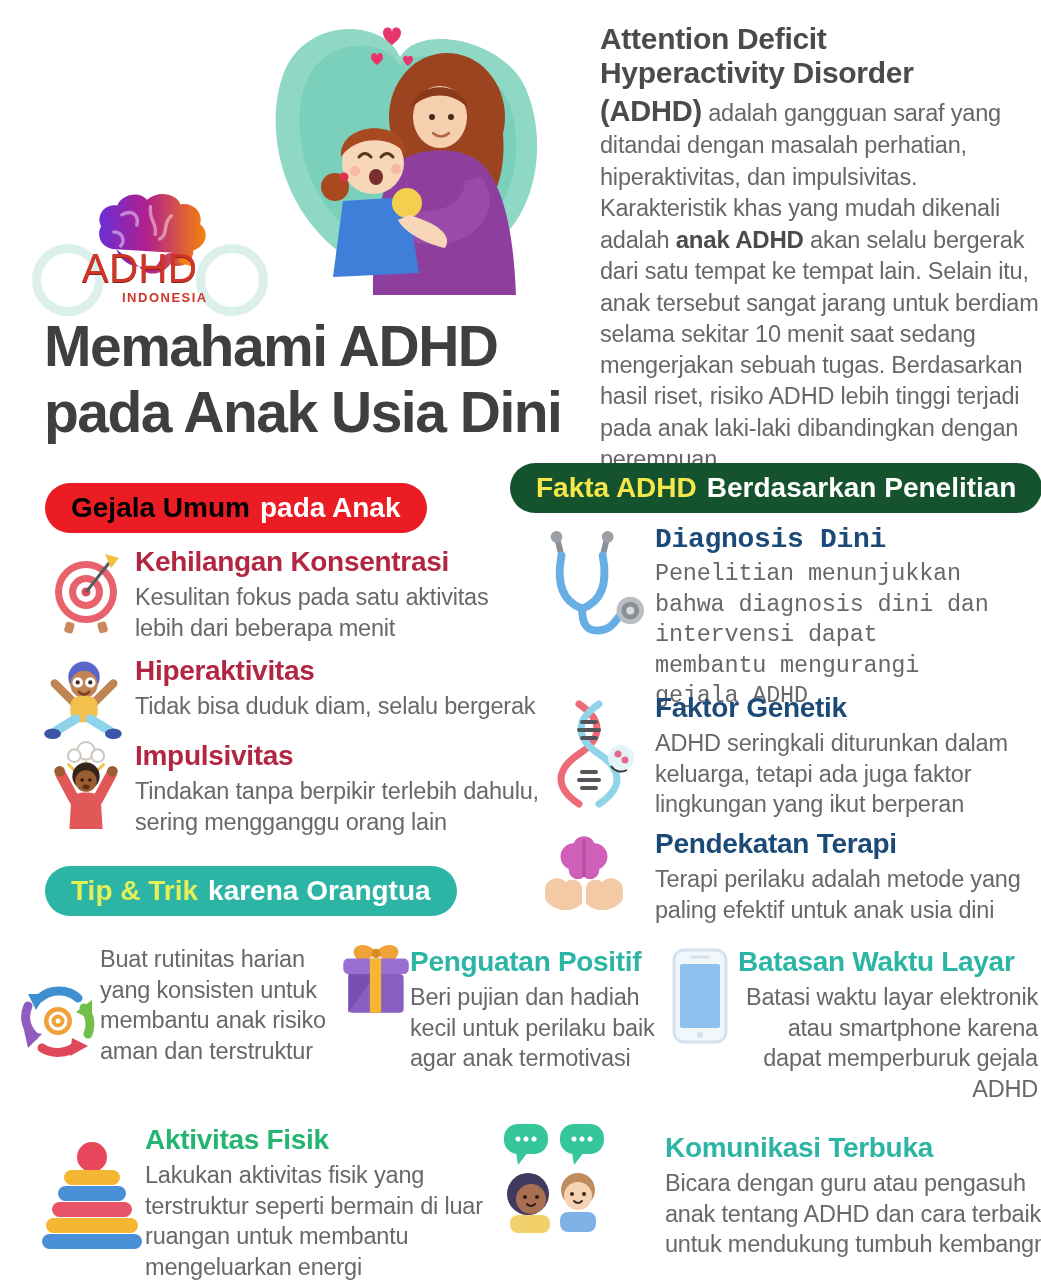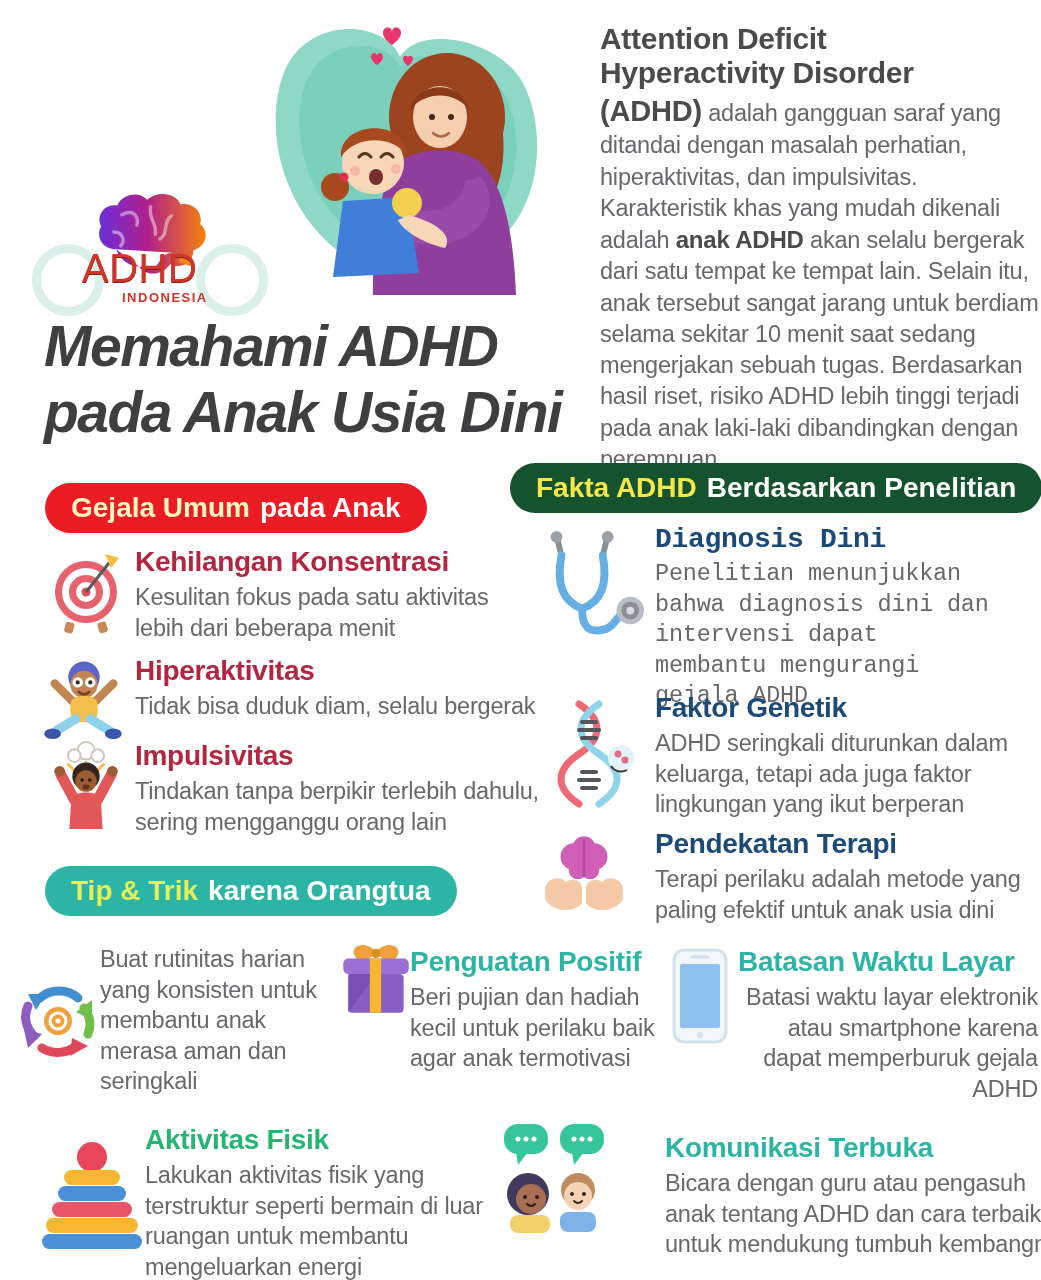--- a/index.html
+++ b/index.html
@@ -14,24 +14,24 @@
   .intro-heading{font-size:30px;font-weight:bold;color:#4b4b4e;line-height:1.13;letter-spacing:-0.3px;}
   .intro-body{font-size:23.5px;line-height:1.33;margin-top:2px;letter-spacing:-0.2px;}
   .intro-adhd{font-size:29px;font-weight:bold;color:#4b4b4e;}
   .intro-em{font-size:24px;font-weight:bold;color:#4b4b4e;}
   
   .logo-wrap{left:38px;top:186px;width:210px;height:135px;}
   .logo-adhd{position:absolute;left:44px;top:60px;font-size:40px;font-weight:normal;color:#cf3529;letter-spacing:0.5px;text-shadow:0 1px 0 #8c1f16;text-align:center;}
   .logo-indonesia{position:absolute;left:84px;top:104px;font-size:13px;font-weight:bold;color:#cf3529;letter-spacing:1.5px;}
   .logo-arc{position:absolute;width:54px;height:54px;border-radius:50%;border:9px solid #bfe4da;opacity:.55;}
   
-  .main-title{left:44px;top:314px;width:570px;font-size:57px;font-weight:bold;color:#3f3f42;line-height:1.15;letter-spacing:-1.5px;font-style:italic;}
+  .main-title{left:44px;top:314px;width:570px;font-size:57px;font-weight:bold;color:#3f3f42;line-height:1.15;letter-spacing:-1.5px;}
   
   .pill{height:50px;line-height:50px;border-radius:26px;padding:0 26px;font-size:28px;font-weight:bold;white-space:nowrap;display:inline-block;}
-  .pill .hl{color:#fef9c3;}
+  .pill .hl{color:#000000;}
   .pill .rest{color:#ffffff;margin-left:10px;}
   .pill-gejala{left:45px;top:483px;background:#ec1c24;}
   .pill-fakta{left:510px;top:463px;background:#14532d;}
   .pill-tips{left:45px;top:866px;background:#2cb5a4;}
   .pill-tips .hl{color:#e4ef5a;}
   
   .item-h{font-size:28px;font-weight:bold;letter-spacing:-0.3px;}
   .h-red{color:#b22642;}
   .h-blue{color:#1c4a78;}
   .h-teal{color:#2cb5a4;}
@@ -249,21 +249,21 @@
     <path d="M12,58 L30,62 L16,76 Z" fill="#8e5bbf"></path>
     <path d="M64,74 A26,22 0 0 1 30,76" stroke="#e0475a" stroke-width="9" fill="none" stroke-linecap="round"></path>
     <path d="M58,84 L60,66 L76,74 Z" fill="#e0475a"></path>
     <path d="M72,36 A26,26 0 0 1 76,62" stroke="#6fbf4a" stroke-width="9" fill="none" stroke-linecap="round"></path>
     <path d="M80,42 L64,34 L80,22 Z" fill="#6fbf4a" transform="translate(0,6)"></path>
     <circle cx="46" cy="49" r="14" fill="#f0a13a"></circle>
     <circle cx="46" cy="49" r="8" fill="none" stroke="#ffffff" stroke-width="3"></circle>
     <circle cx="46" cy="49" r="2.5" fill="#ffffff"></circle>
   </svg>
   <div class="abs" style="left:100px;top:940px;width:260px;">
-    <div class="desc" style="width:248px;">Buat rutinitas harian yang konsisten untuk membantu anak merasa aman dan seringkali</div>
+    <div class="desc" style="width:248px;">Buat rutinitas harian yang konsisten untuk membantu anak risiko aman dan terstruktur</div>
   </div>
 
   <svg class="abs" style="left:333px;top:936px;" width="86" height="86" viewBox="0 0 84 84">
     <path d="M42,16 C34,4 16,8 21,19 C25,27 36,24 42,16 Z" fill="#f0a13a"></path>
     <path d="M42,16 C50,4 68,8 63,19 C59,27 48,24 42,16 Z" fill="#f0a13a"></path>
     <circle cx="42" cy="17" r="4.5" fill="#d98c1f"></circle>
     <rect x="10" y="22" width="64" height="15" rx="5" fill="#9a6fd4"></rect>
     <rect x="15" y="37" width="54" height="38" rx="4" fill="#8a5fc2"></rect>
     <path d="M15,37 L42,37 L15,75 Z" fill="#7a4fb2"></path>
     <rect x="36" y="22" width="11" height="53" fill="#f5b731"></rect>

